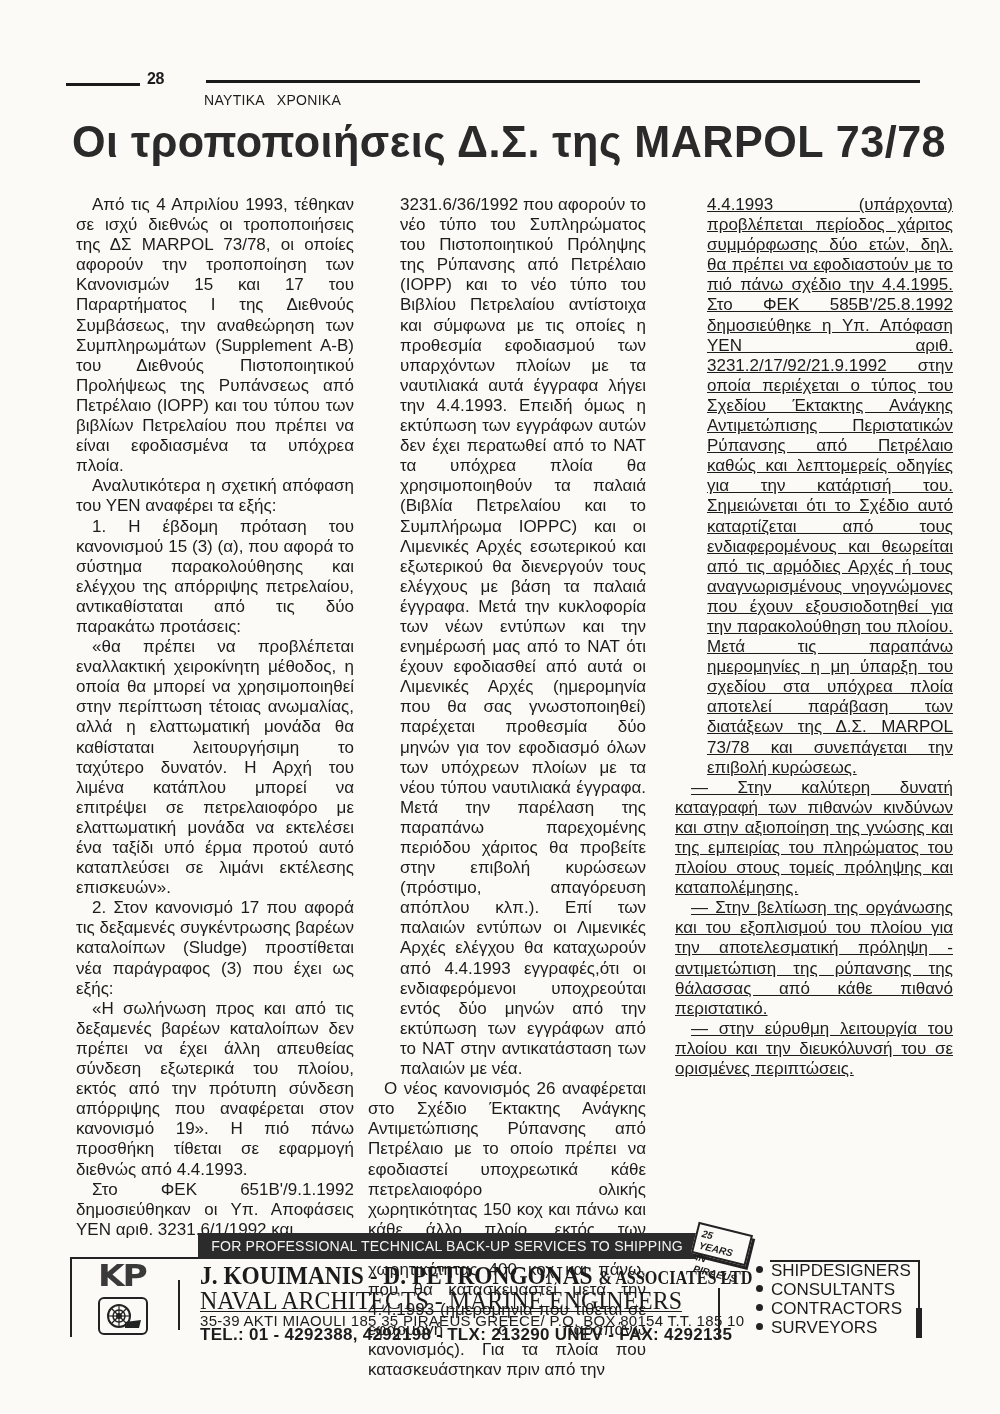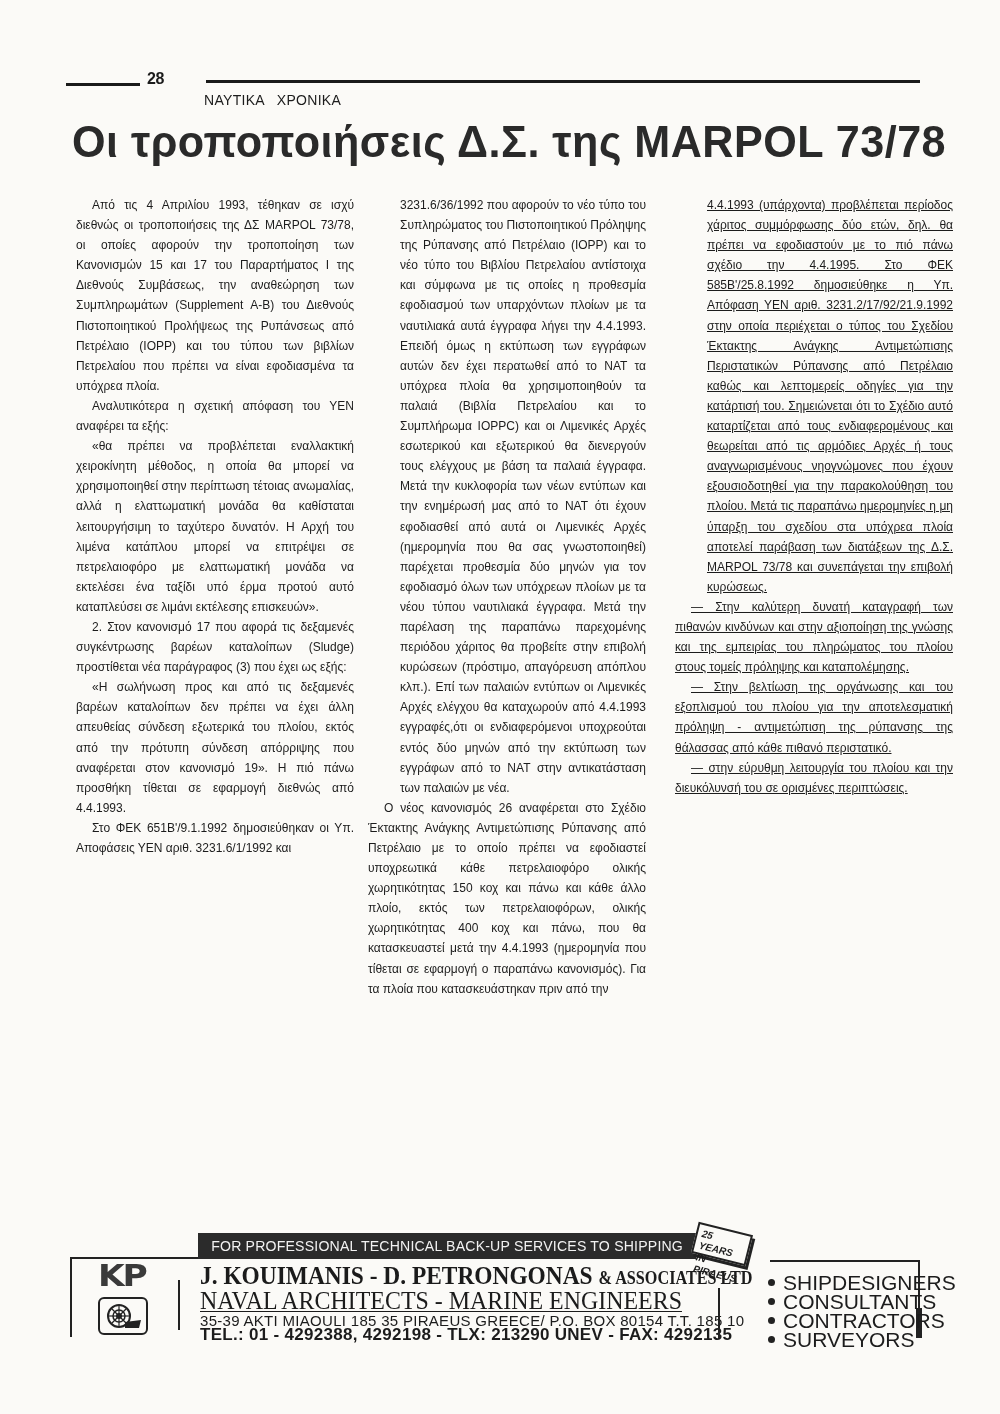--- a/index.html
+++ b/index.html
@@ -26,21 +26,21 @@
     font-size: 14px; letter-spacing: 0.3px;
   }
   .page-title {
     position: absolute; left: 72px; top: 117px;
     font-size: 44px; font-weight: bold; letter-spacing: 0.5px;
     white-space: nowrap; color: #2a2a2a;
     transform: scaleX(0.98); transform-origin: left top;
   }
   .column {
     position: absolute; top: 195px; width: 278px;
-    font-size: 12px; line-height: 20.1px;
+    font-size: 17px; line-height: 20.1px;
     text-align: justify;
   }
   .column p { margin: 0; text-indent: 16px; }
   .col-1 { left: 76px; }
   .col-2 { left: 368px; }
   .col-3 { left: 675px; text-decoration: underline; }
   .column p.no-indent { text-indent: 0; margin-left: 32px; }
 
   
   .ad {
@@ -111,41 +111,42 @@
   }
   .ad-badge {
     position: absolute; left: 624px; top: 0px; width: 56px; height: 32px;
     border: 2px solid #222; background: #fbfaf7;
     transform: rotate(14deg);
     box-shadow: 3px 3px 0 #222;
     font-weight: bold; font-style: italic; font-size: 10px; line-height: 12px;
     padding: 3px 4px; box-sizing: border-box;
   }
   .ad-services {
-    position: absolute; left: 686px; top: 33px; list-style: none; margin: 12px; padding: 0;
-    font-size: 21px; line-height: 19px; white-space: nowrap;
+    position: absolute; left: 686px; top: 33px; list-style: none; margin: 0; padding: 0;
+    font-size: 17px; line-height: 19px; white-space: nowrap;
   }
   .ad-services li::before {
     content: ""; display: inline-block; width: 7px; height: 7px; border-radius: 50%;
     background: #222; margin-right: 8px; vertical-align: middle; position: relative; top: -2px;
   }
 </style>
 </head>
 <body>
 
 <div class="header-rule-left"></div>
 <div class="page-number">28</div>
 <div class="header-rule-right"></div>
 <div class="publication-name" style="white-space: pre;">ΝΑΥΤΙΚΑ   ΧΡΟΝΙΚΑ</div>
 
 <h1 class="page-title" style="margin:0;">Οι τροποποιήσεις Δ.Σ. της MARPOL 73/78</h1>
 
 <div class="column col-1">
   <p>Από τις 4 Απριλίου 1993, τέθηκαν σε ισχύ διεθνώς οι τροποποιήσεις της ΔΣ MARPOL 73/78, οι οποίες αφορούν την τροποποίηση των Κανονισμών 15 και 17 του Παραρτήματος Ι της Διεθνούς Συμβάσεως, την αναθεώρηση των Συμπληρωμάτων (Supplement A-B) του Διεθνούς Πιστοποιητικού Προλήψεως της Ρυπάνσεως από Πετρέλαιο (IOPP) και του τύπου των βιβλίων Πετρελαίου που πρέπει να είναι εφοδιασμένα τα υπόχρεα πλοία.</p>
   <p>Αναλυτικότερα η σχετική απόφαση του ΥΕΝ αναφέρει τα εξής:</p>
+  <p>1. Η έβδομη πρόταση του κανονισμού 15 (3) (α), που αφορά το σύστημα παρακολούθησης και ελέγχου της απόρριψης πετρελαίου, αντικαθίσταται από τις δύο παρακάτω προτάσεις:</p>
   <p>«θα πρέπει να προβλέπεται εναλλακτική χειροκίνητη μέθοδος, η οποία θα μπορεί να χρησιμοποιηθεί στην περίπτωση τέτοιας ανωμαλίας, αλλά η ελαττωματική μονάδα θα καθίσταται λειτουργήσιμη το ταχύτερο δυνατόν. Η Αρχή του λιμένα κατάπλου μπορεί να επιτρέψει σε πετρελαιοφόρο με ελαττωματική μονάδα να εκτελέσει ένα ταξίδι υπό έρμα προτού αυτό καταπλεύσει σε λιμάνι εκτέλεσης επισκευών».</p>
   <p>2. Στον κανονισμό 17 που αφορά τις δεξαμενές συγκέντρωσης βαρέων καταλοίπων (Sludge) προστίθεται νέα παράγραφος (3) που έχει ως εξής:</p>
   <p>«Η σωλήνωση προς και από τις δεξαμενές βαρέων καταλοίπων δεν πρέπει να έχει άλλη απευθείας σύνδεση εξωτερικά του πλοίου, εκτός από την πρότυπη σύνδεση απόρριψης που αναφέρεται στον κανονισμό 19». Η πιό πάνω προσθήκη τίθεται σε εφαρμογή διεθνώς από 4.4.1993.</p>
   <p>Στο ΦΕΚ 651Β'/9.1.1992 δημοσιεύθηκαν οι Υπ. Αποφάσεις ΥΕΝ αριθ. 3231.6/1/1992 και</p>
 </div>
 
 <div class="column col-2">
   <p class="no-indent">3231.6/36/1992 που αφορούν το νέο τύπο του Συπληρώματος του Πιστοποιητικού Πρόληψης της Ρύπανσης από Πετρέλαιο (IOPP) και το νέο τύπο του Βιβλίου Πετρελαίου αντίστοιχα και σύμφωνα με τις οποίες η προθεσμία εφοδιασμού των υπαρχόντων πλοίων με τα ναυτιλιακά αυτά έγγραφα λήγει την 4.4.1993. Επειδή όμως η εκτύπωση των εγγράφων αυτών δεν έχει περατωθεί από το ΝΑΤ τα υπόχρεα πλοία θα χρησιμοποιηθούν τα παλαιά (Βιβλία Πετρελαίου και το Συμπλήρωμα IOPPC) και οι Λιμενικές Αρχές εσωτερικού και εξωτερικού θα διενεργούν τους ελέγχους με βάση τα παλαιά έγγραφα. Μετά την κυκλοφορία των νέων εντύπων και την ενημέρωσή μας από το ΝΑΤ ότι έχουν εφοδιασθεί από αυτά οι Λιμενικές Αρχές (ημερομηνία που θα σας γνωστοποιηθεί) παρέχεται προθεσμία δύο μηνών για τον εφοδιασμό όλων των υπόχρεων πλοίων με τα νέου τύπου ναυτιλιακά έγγραφα. Μετά την παρέλαση της παραπάνω παρεχομένης περιόδου χάριτος θα προβείτε στην επιβολή κυρώσεων (πρόστιμο, απαγόρευση απόπλου κλπ.). Επί των παλαιών εντύπων οι Λιμενικές Αρχές ελέγχου θα καταχωρούν από 4.4.1993 εγγραφές,ότι οι ενδιαφερόμενοι υποχρεούται εντός δύο μηνών από την εκτύπωση των εγγράφων από το ΝΑΤ στην αντικατάσταση των παλαιών με νέα.</p>
   <p>Ο νέος κανονισμός 26 αναφέρεται στο Σχέδιο Έκτακτης Ανάγκης Αντιμετώπισης Ρύπανσης από Πετρέλαιο με το οποίο πρέπει να εφοδιαστεί υποχρεωτικά κάθε πετρελαιοφόρο ολικής χωρητικότητας 150 κοχ και πάνω και κάθε άλλο πλοίο, εκτός των πετρελαιοφόρων, ολικής χωρητικότητας 400 κοχ και πάνω, που θα κατασκευαστεί μετά την 4.4.1993 (ημερομηνία που τίθεται σε εφαρμογή ο παραπάνω κανονισμός). Για τα πλοία που κατασκευάστηκαν πριν από την</p>
 </div>

